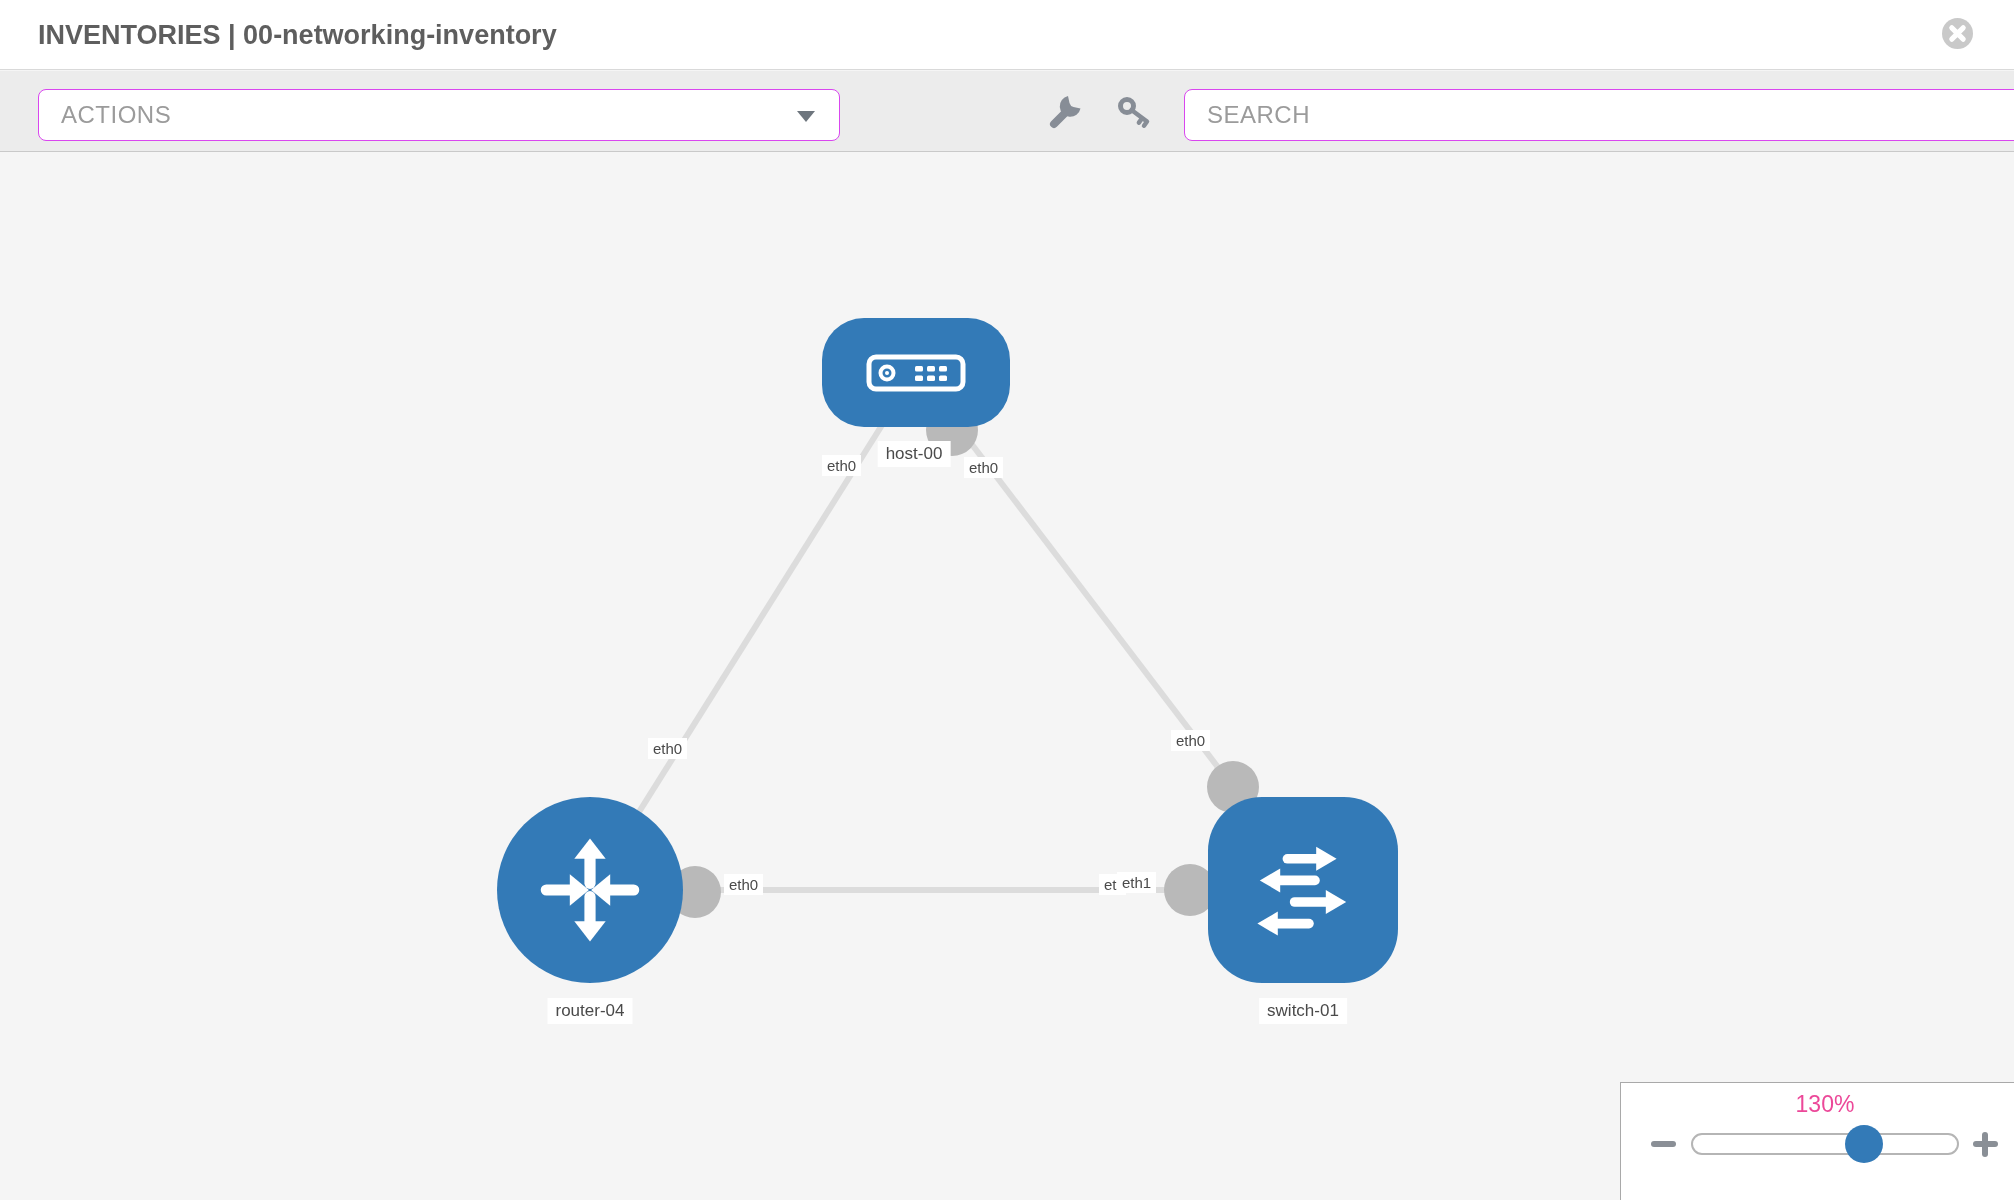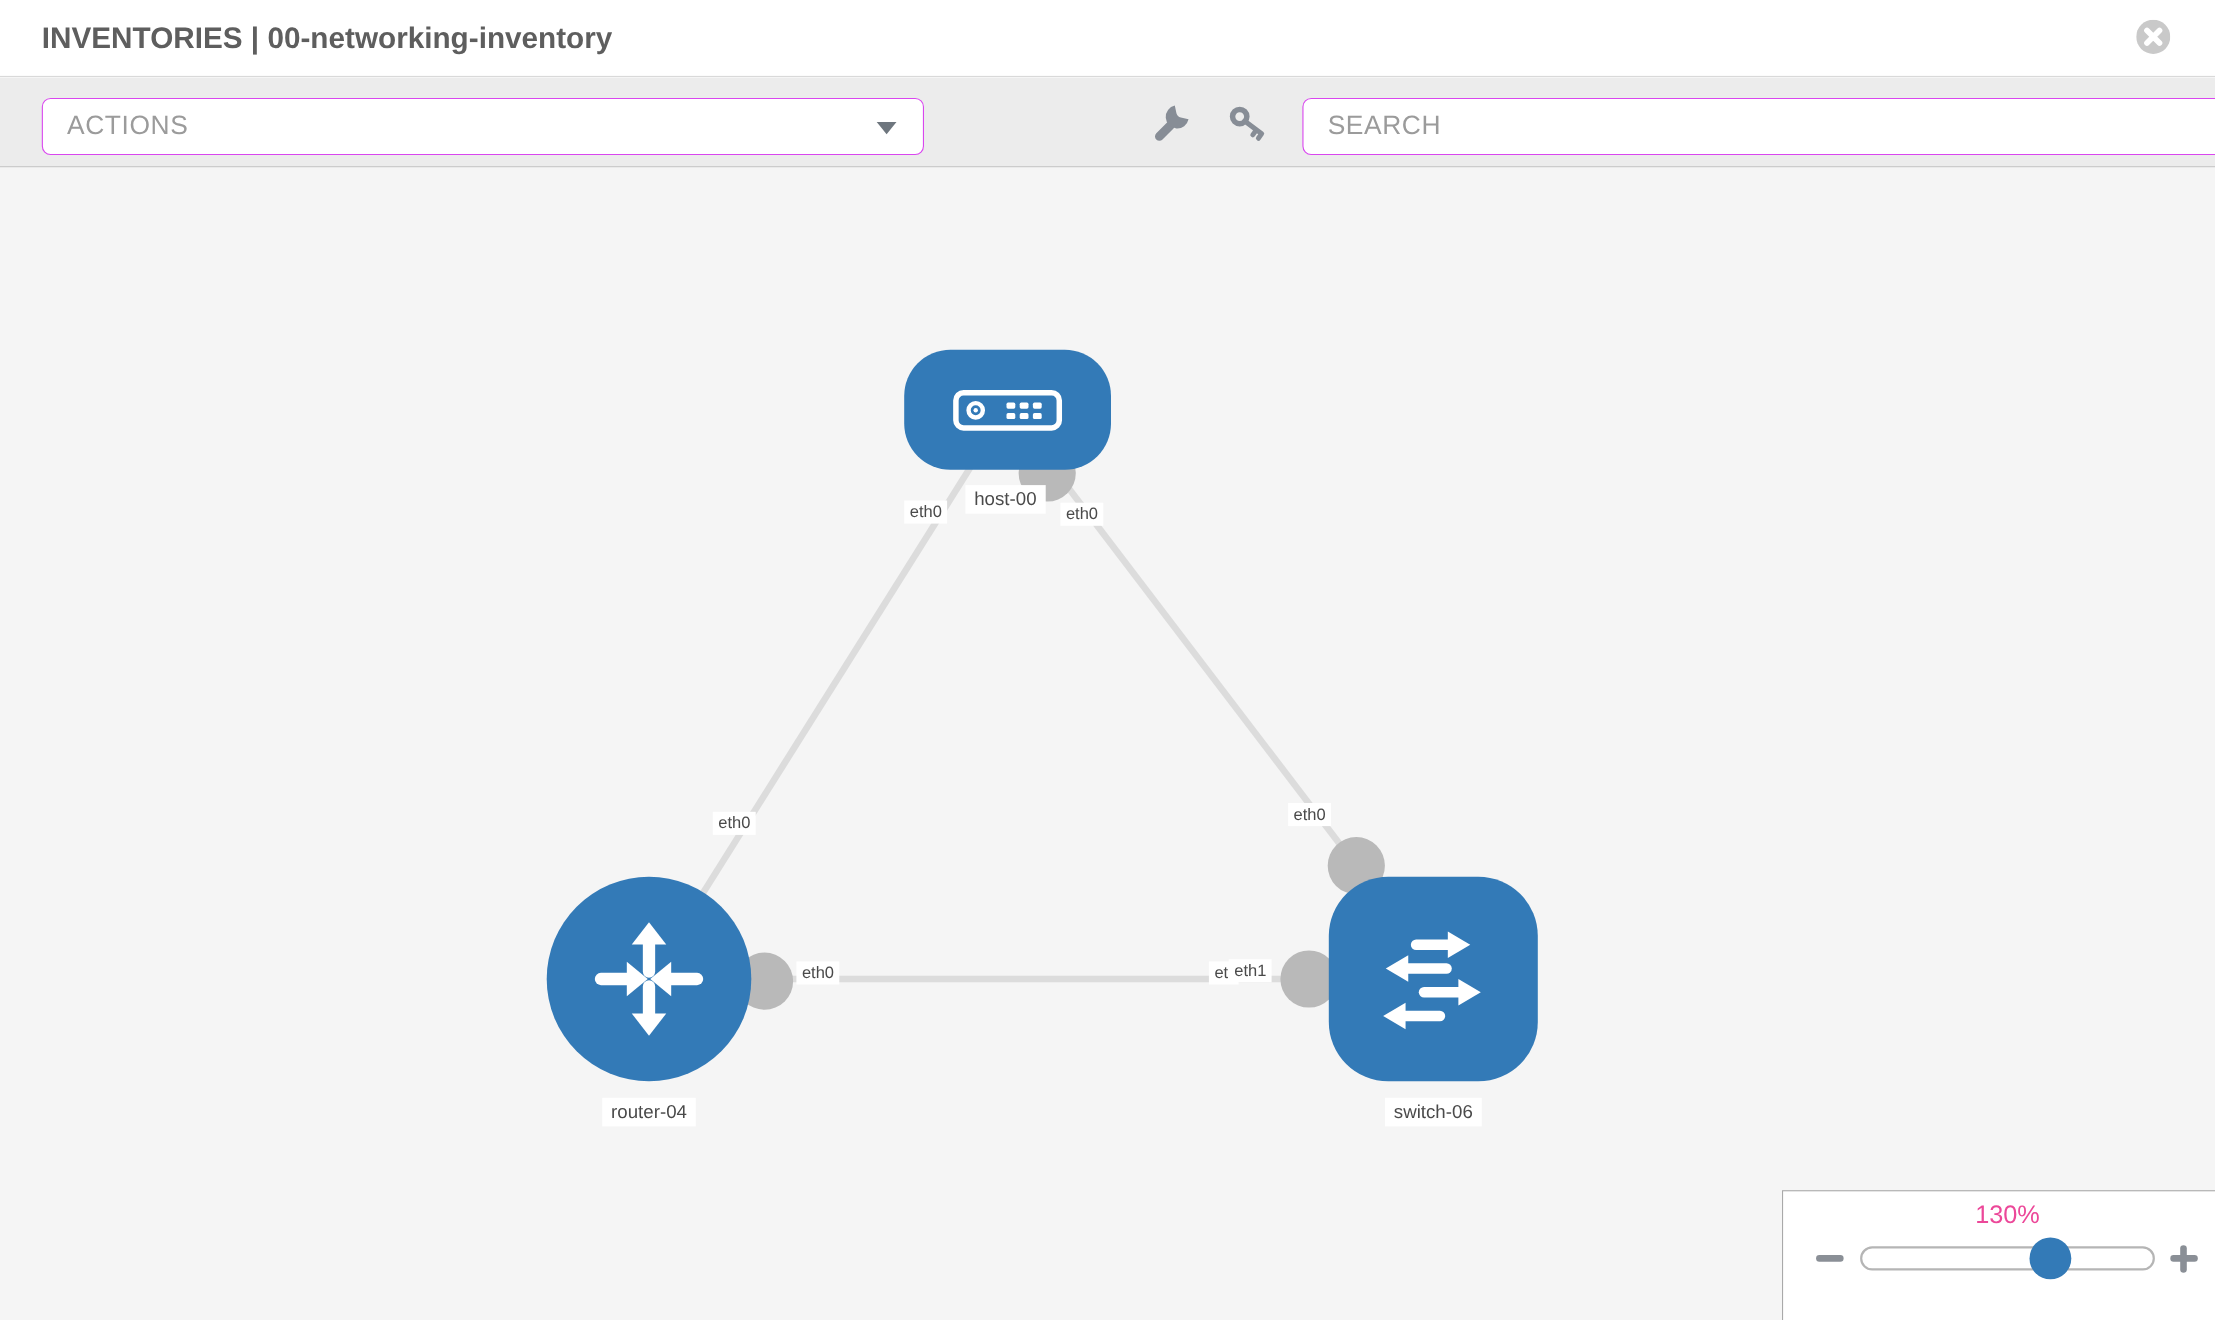--- a/index.html
+++ b/index.html
@@ -154,21 +154,21 @@
           <polygon points="78,24 61,14 61,34"></polygon>
           <polygon points="14,42 31,32 31,52"></polygon>
           <polygon points="86,60 69,50 69,70"></polygon>
           <polygon points="12,78 29,68 29,88"></polygon>
         </g>
       </svg>
     </div>
 
     <div class="dlabel node-label host-label">host-00</div>
     <div class="dlabel node-label router-label">router-04</div>
-    <div class="dlabel node-label switch-label">switch-06</div>
+    <div class="dlabel node-label switch-label">switch-01</div>
 
     <div class="dlabel if-label if-hr-host">eth0</div>
     <div class="dlabel if-label if-hs-host">eth0</div>
     <div class="dlabel if-label if-hr-router">eth0</div>
     <div class="dlabel if-label if-hs-switch">eth0</div>
     <div class="dlabel if-label if-rs-router">eth0</div>
     <div class="dlabel if-label if-rs-frag">et</div>
     <div class="dlabel if-label if-rs-switch">eth1</div>
   </div>
 

